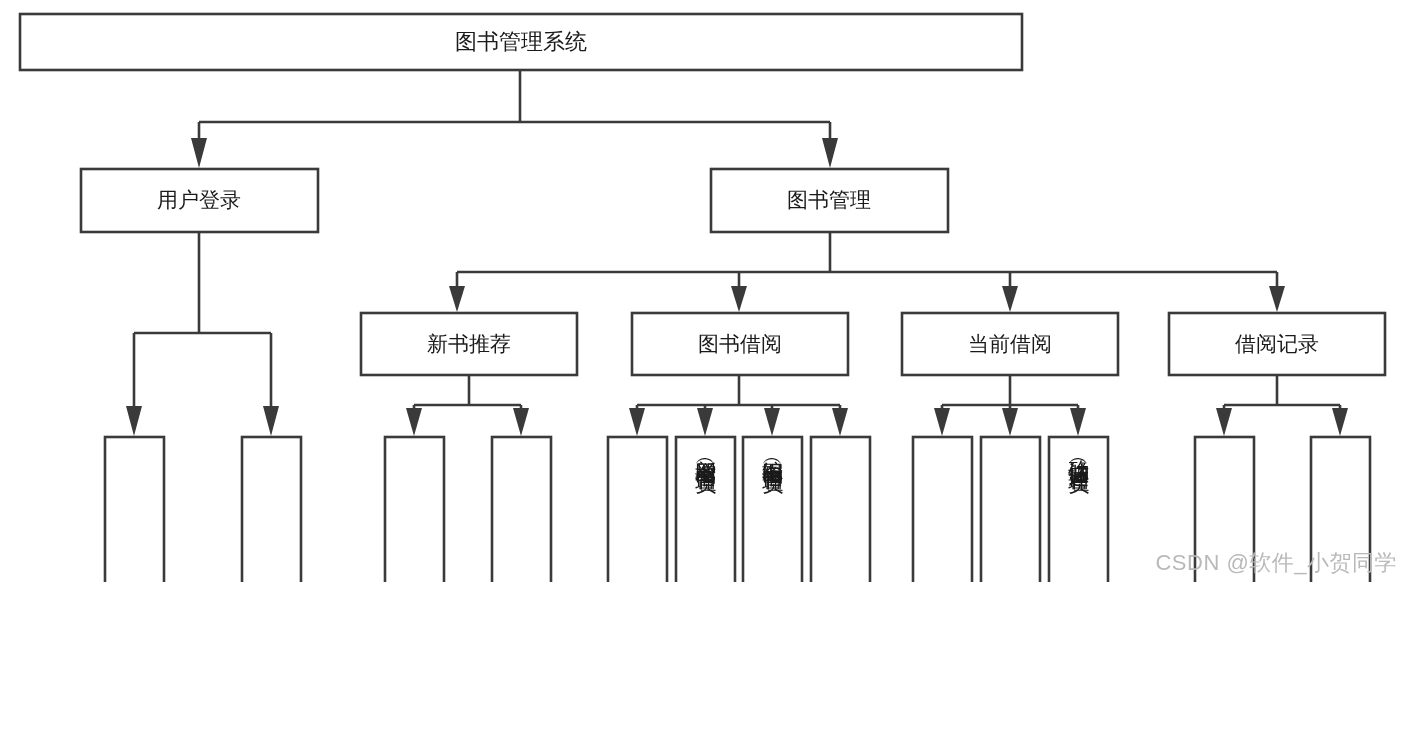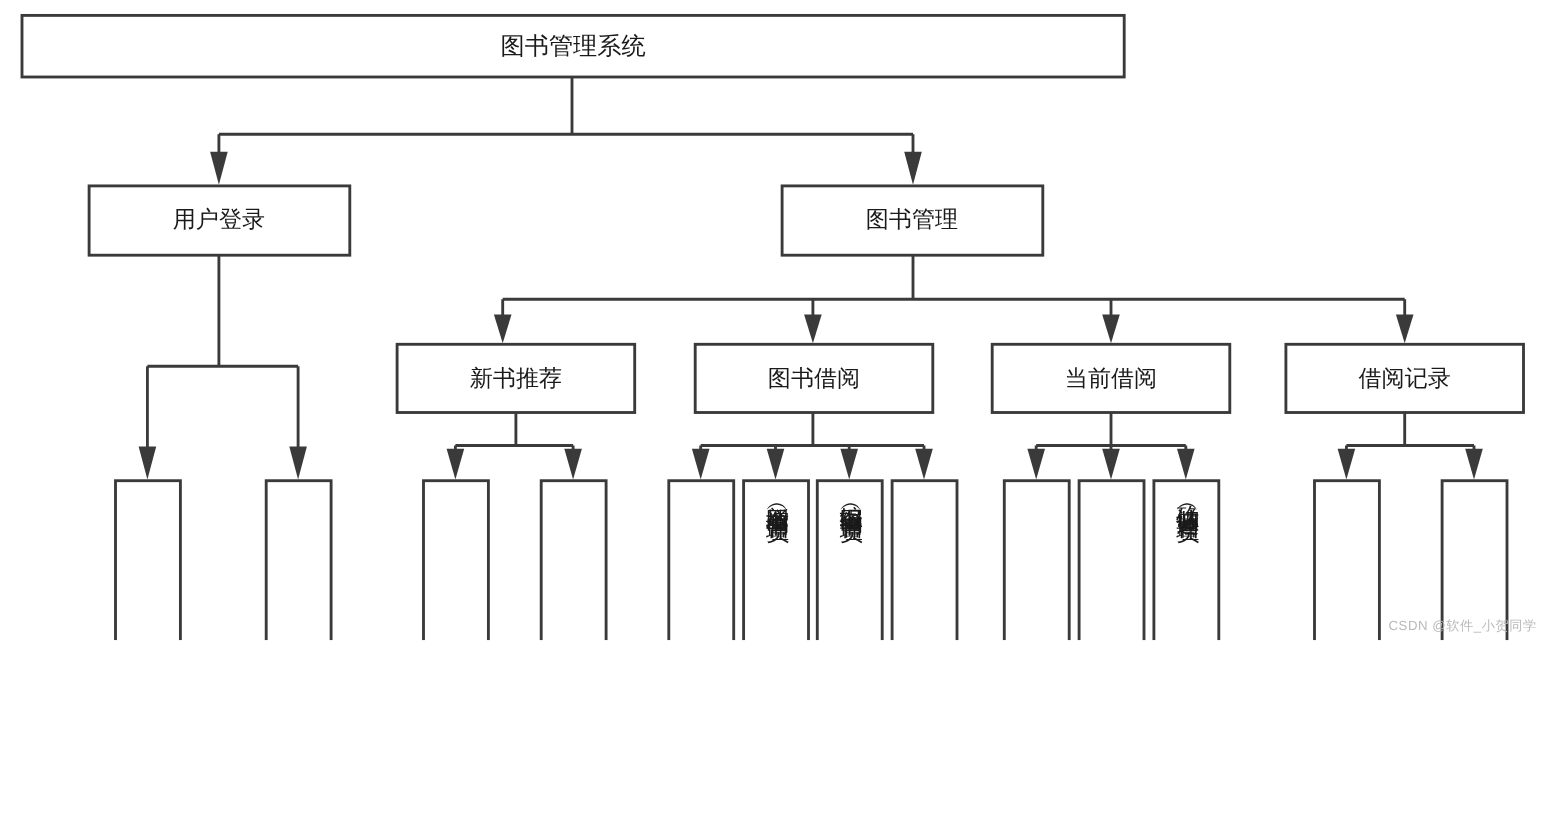--- a/index.html
+++ b/index.html
@@ -66,21 +66,21 @@
     line-height: 1.08;
     letter-spacing: 2px;
     color: #1a1a1a;
     white-space: nowrap;
   }
   .watermark {
     position: absolute;
     right: 8px;
     bottom: 4px;
     font-family: "Liberation Sans", "DejaVu Sans", sans-serif;
-    font-size: 12px;
+    font-size: 22px;
     color: #b9b9b9;
     letter-spacing: 0.5px;
     user-select: none;
   }
 </style>
 </head>
 <body>
 
 <div id="diagram-root">
 

